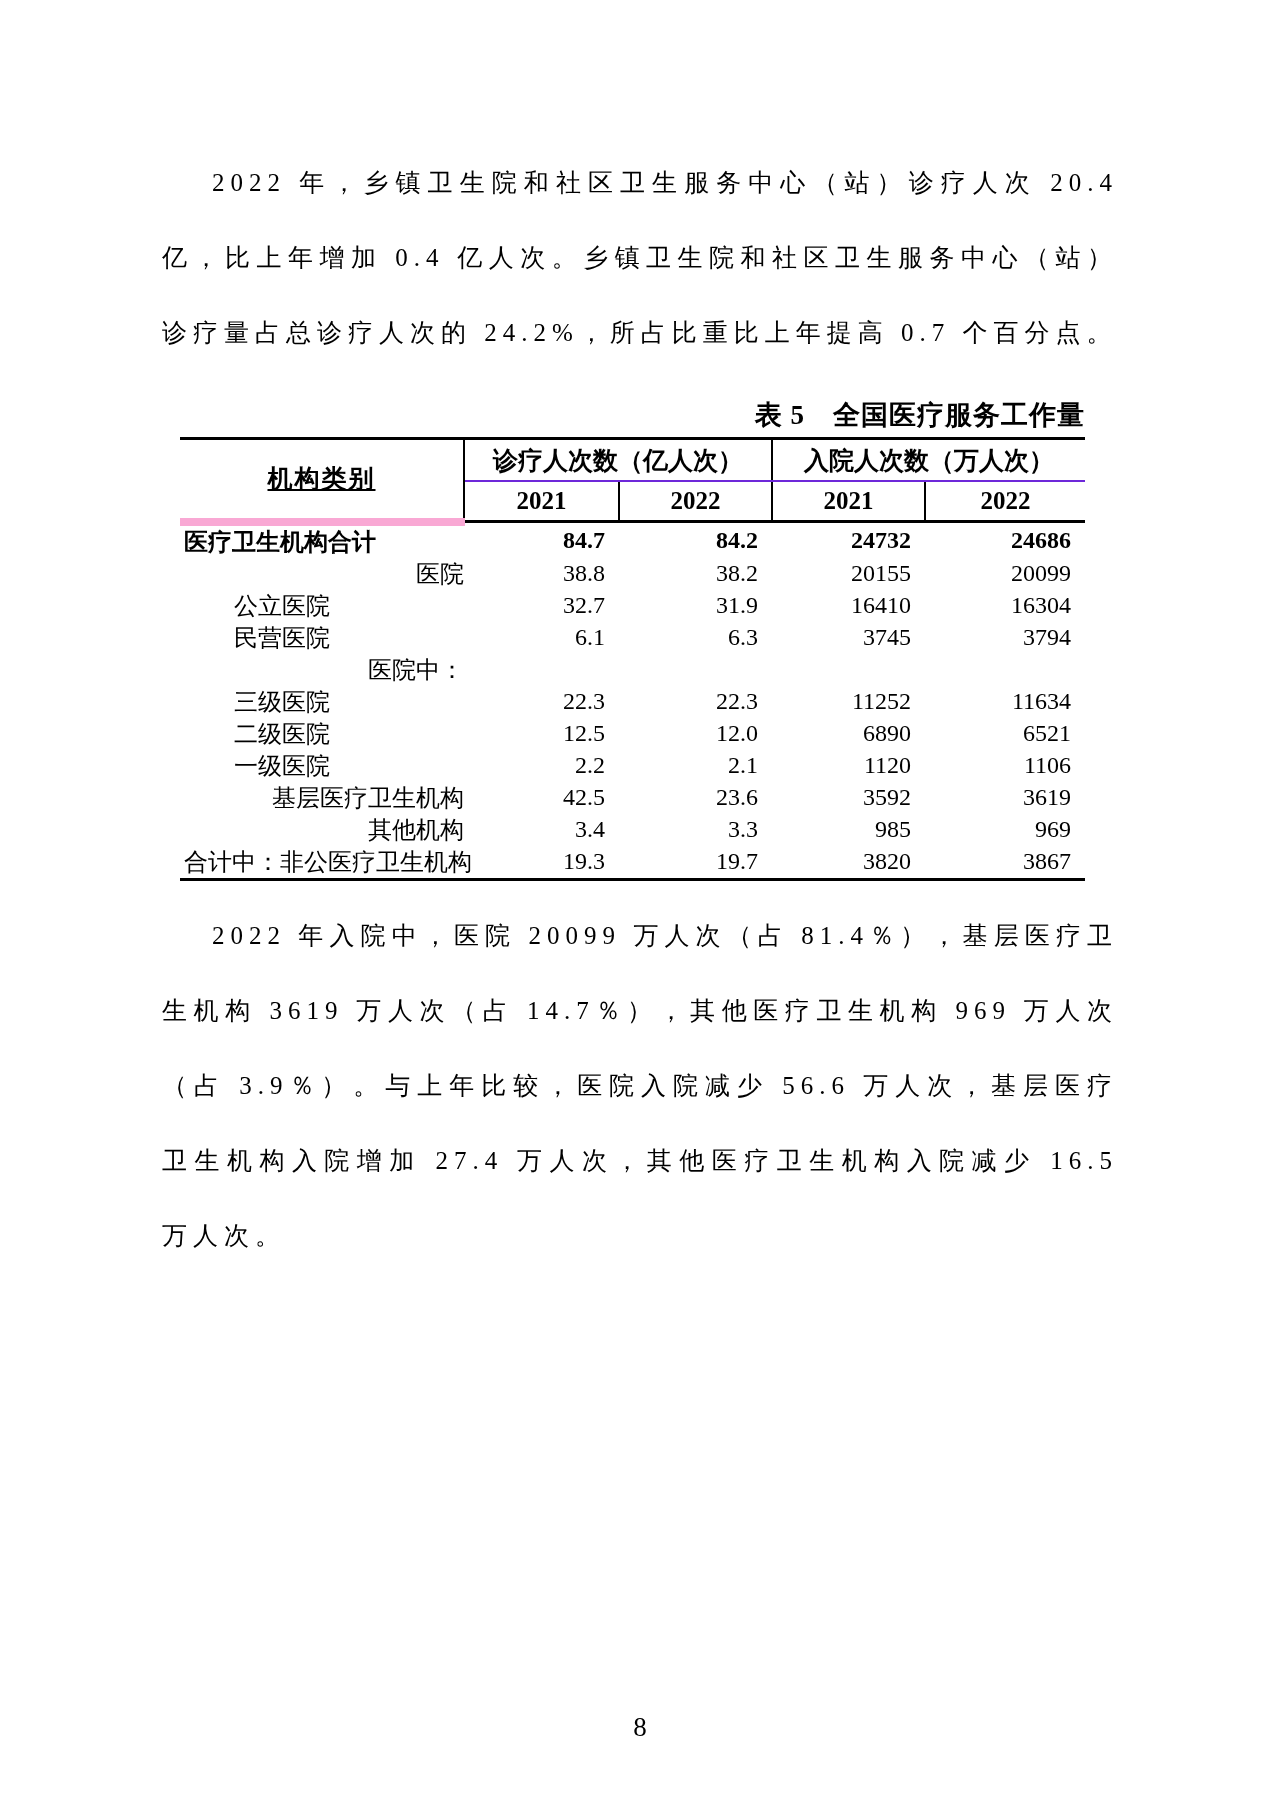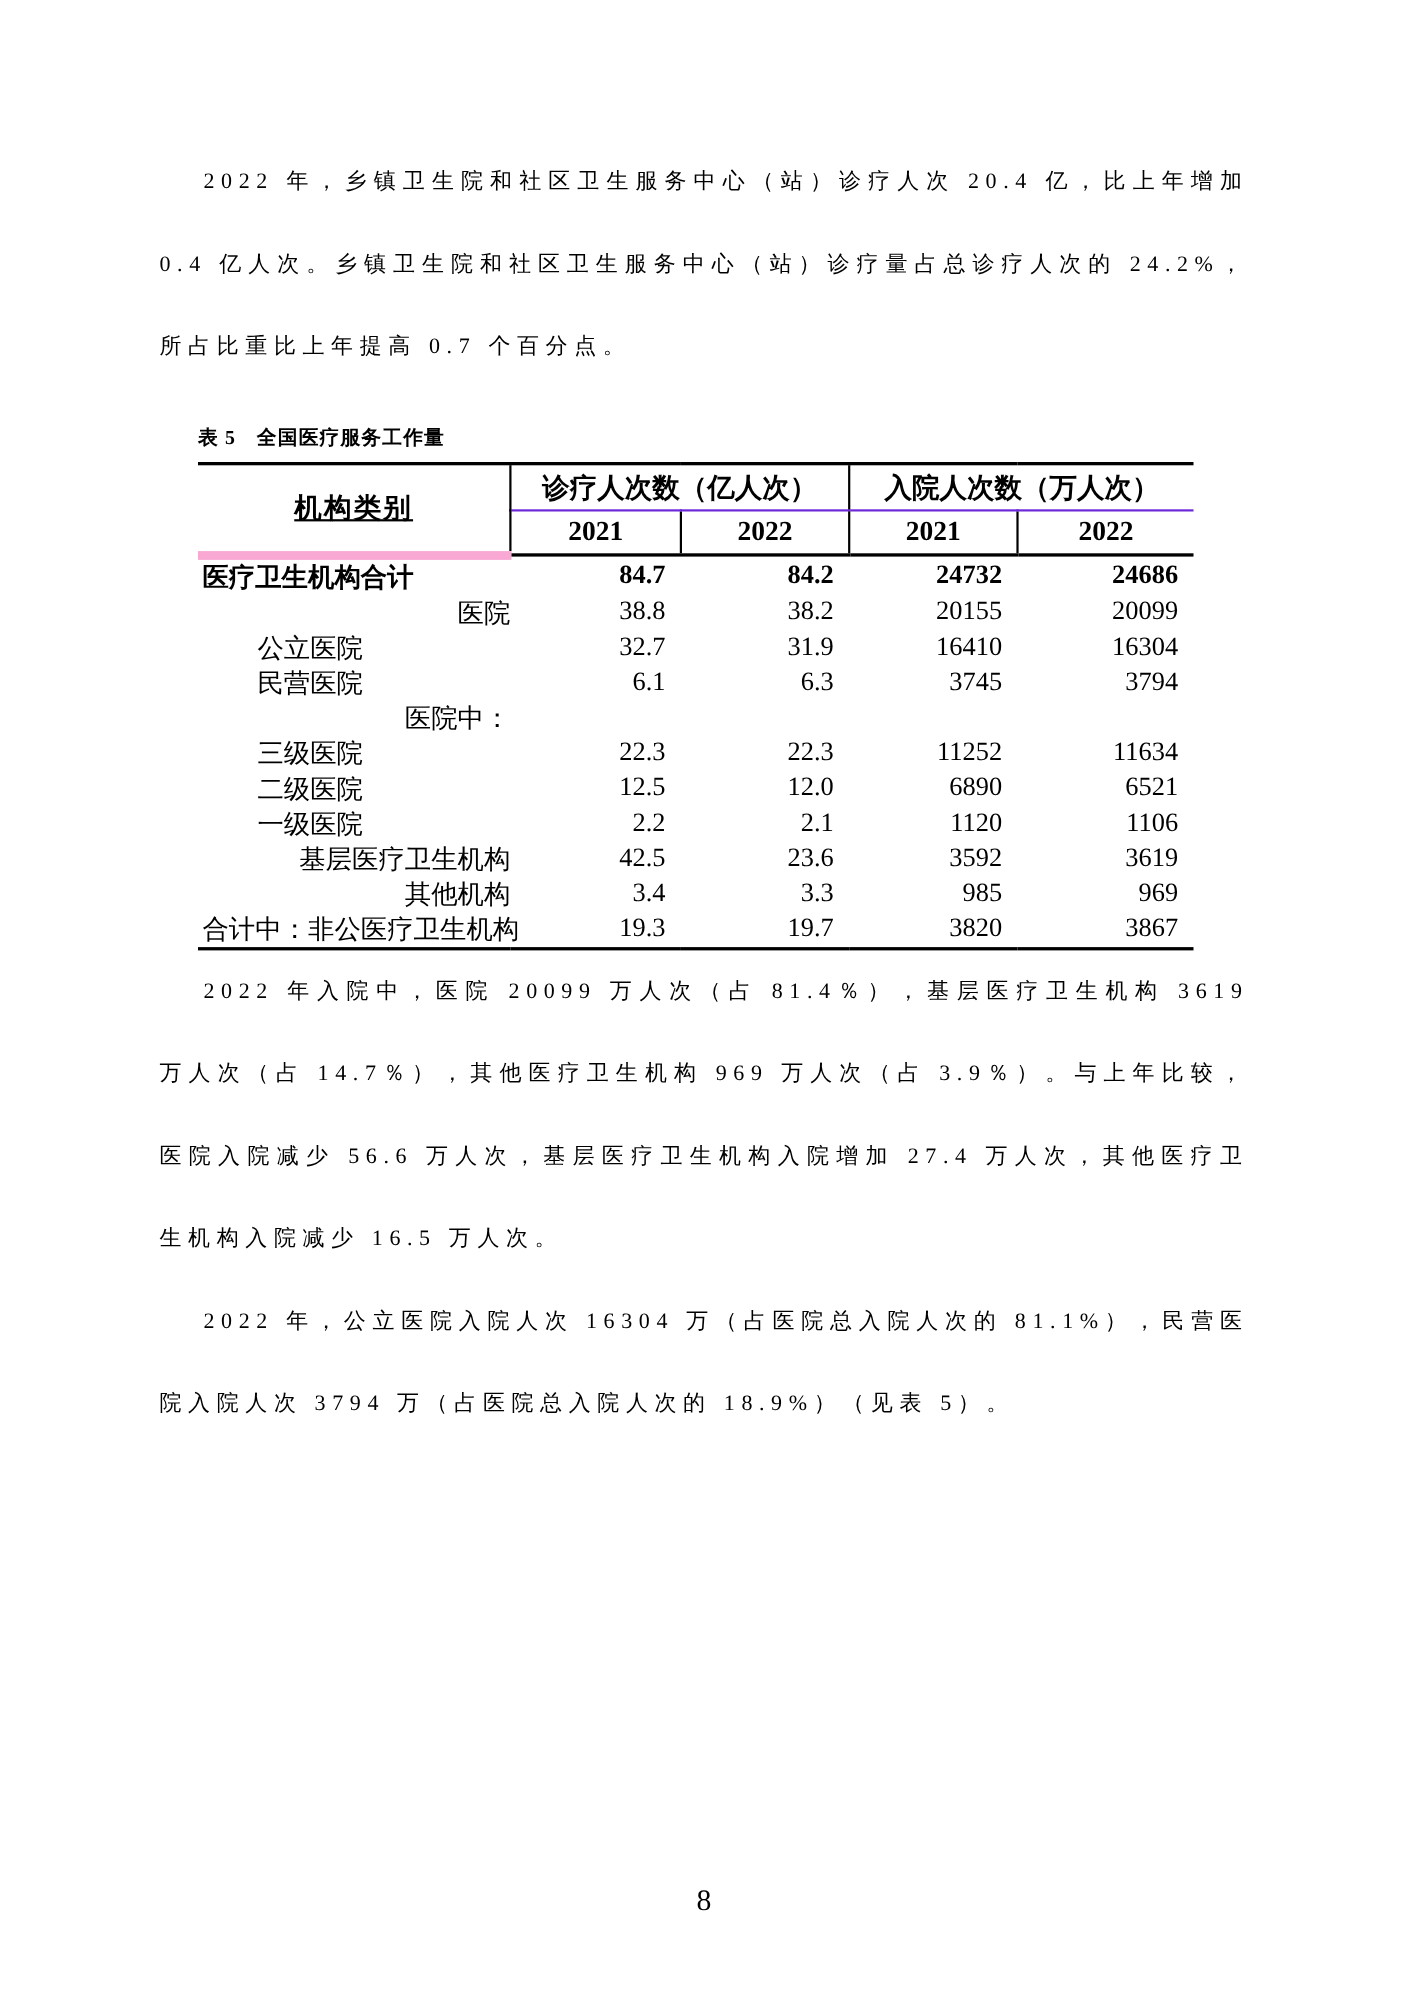--- a/index.html
+++ b/index.html
@@ -9,37 +9,37 @@
     margin:0 auto;
     background:#ffffff;
     color:#000;
     font-family:"Liberation Serif","DejaVu Serif",serif;
     box-sizing:border-box;
     padding:128px 145px 0 145px;
     overflow:hidden;
   }
   
   p.body-para {
-    margin:0;
-    font-size:20px;
+    margin:17px;
+    font-size:25px;
     line-height:75px;
     letter-spacing:6px;
     text-align:justify;
     text-indent:2em;
     color:#000;
   }
   p.body-para.after-table { margin-top:26px; }
 
   
   .table-title {
     width:905px;
     margin:23px 0 0 35px;
-    text-align:left;
+    text-align:right;
     font-weight:bold;
-    font-size:18px;
+    font-size:27px;
     line-height:44px;
     letter-spacing:1px;
   }
 
   
   table.stat {
     width:905px;
     margin-left:35px;
     border-collapse:collapse;
     table-layout:fixed;
@@ -192,17 +192,16 @@
       <td class="label indent-0">合计中：非公医疗卫生机构</td>
       <td class="val">19.3</td>
       <td class="val">19.7</td>
       <td class="val">3820</td>
       <td class="val">3867</td>
     </tr>
   </tbody>
   </table>
 
   <p class="body-para">2022 年入院中，医院 20099 万人次（占 81.4％），基层医疗卫生机构 3619 万人次（占 14.7％），其他医疗卫生机构 969 万人次（占 3.9％）。与上年比较，医院入院减少 56.6 万人次，基层医疗卫生机构入院增加 27.4 万人次，其他医疗卫生机构入院减少 16.5 万人次。</p>
-  <p class="body-para">2022 年，公立医院入院人次 16304 万（占医院总入院人次的 81.1%），民营医院入院人次 3794 万（占医院总入院人次的 18.9%）（见表 5）。</p>
 
   <div class="page-number">8</div>
 
 </div>
 
 </body></html>

